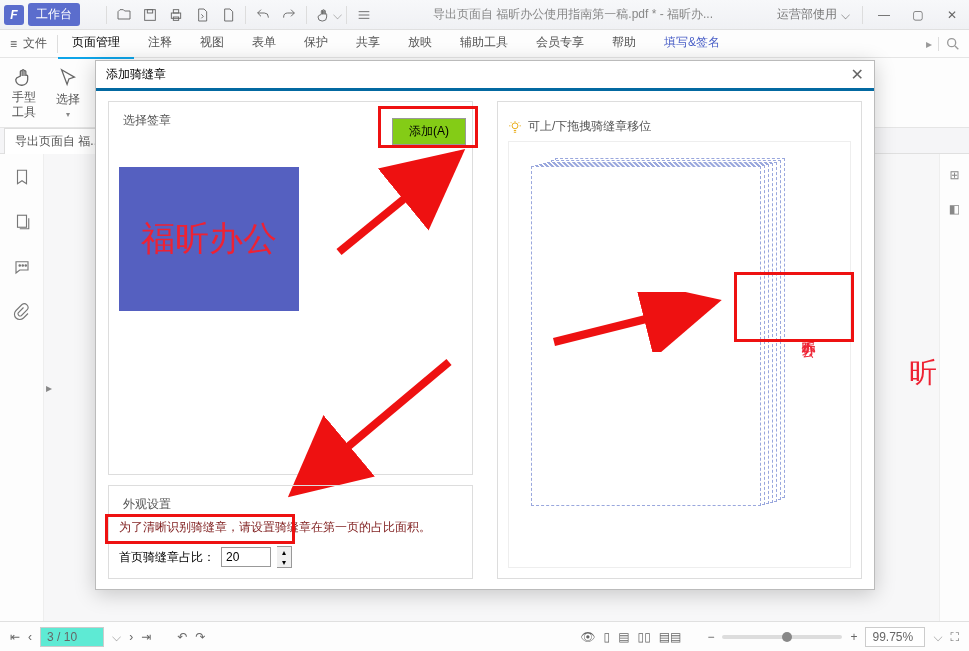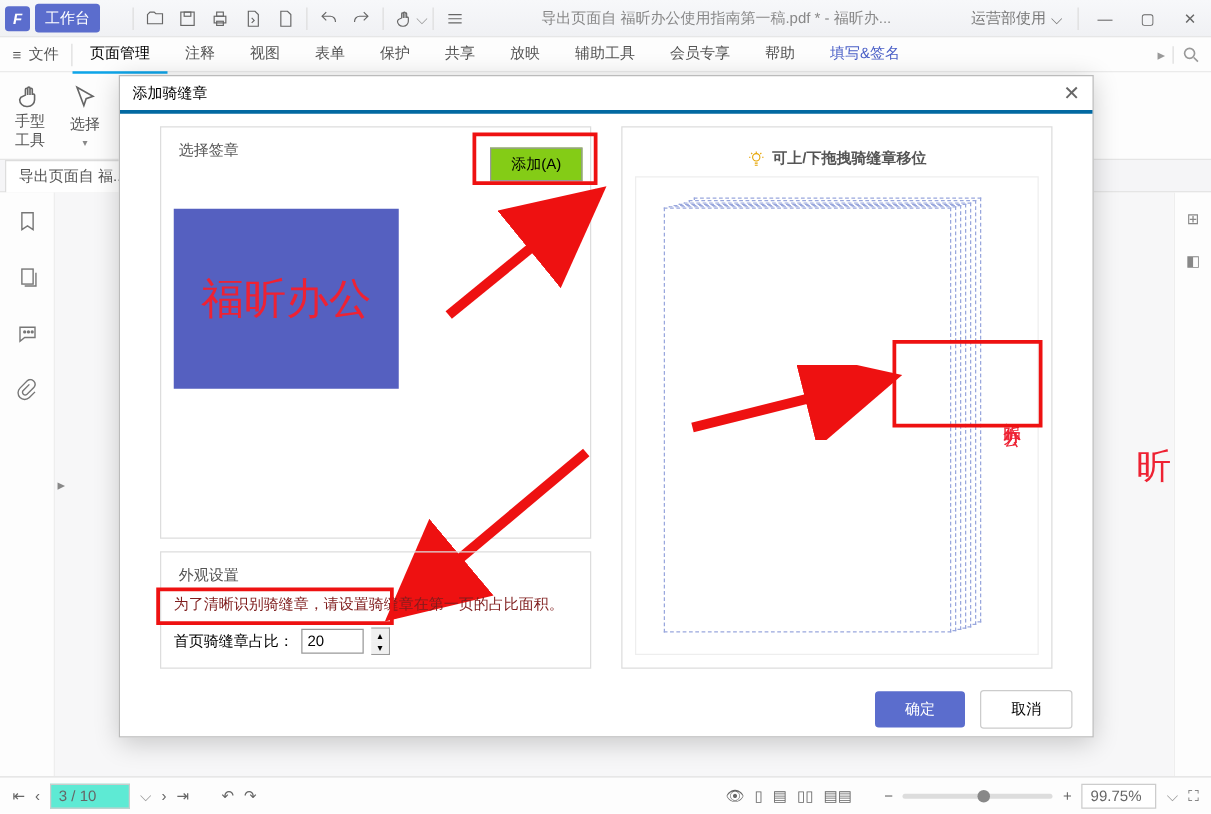--- a/index.html
+++ b/index.html
@@ -34,38 +34,38 @@
 .redtext-bg{position:absolute;right:2px;top:200px;font-family:"SimSun",serif;font-size:28px;color:#e23;}
 .statusbar{position:absolute;bottom:0;left:0;right:0;height:30px;border-top:1px solid #e0e0e0;display:flex;align-items:center;padding:0 10px;gap:8px;color:#666;background:#fdfdfd;}
 .pagebox{border:1px solid #ccc;padding:2px 6px;min-width:64px;background:#5eead4;}
 .status-spacer{flex:1;}
 .zoom-slider{width:120px;height:4px;background:#ddd;border-radius:2px;position:relative;}
 .zoom-thumb{width:10px;height:10px;background:#888;border-radius:50%;position:absolute;top:-3px;left:50%;}
 .zoombox{border:1px solid #ccc;padding:2px 6px;min-width:60px;background:#fff;}
 
 .dialog{position:absolute;left:95px;top:60px;width:780px;height:530px;background:#fff;border:1px solid #bbb;box-shadow:0 4px 20px rgba(0,0,0,.2);display:flex;flex-direction:column;}
 .dlg-head{height:30px;display:flex;align-items:center;justify-content:space-between;padding:0 10px;border-bottom:3px solid #0369a1;}
-.dlg-body{flex:1;display:flex;gap:24px;padding:10px 32px;}
+.dlg-body{flex:1;display:flex;gap:24px;padding:10px 12px;}
 .dlg-col{flex:1;display:flex;flex-direction:column;}
 .fieldset{border:1px solid #ddd;padding:10px;position:relative;flex:1;display:flex;flex-direction:column;}
 .legend-line{position:relative;margin-bottom:6px;}
 .legend-line span{background:#fff;padding:0 4px;color:#555;position:relative;}
 .add-btn{position:absolute;right:6px;top:16px;border:1px solid #999;padding:4px 16px;background:#84cc16;}
 .hl{position:absolute;border:3px solid #e11;pointer-events:none;}
 .hl1{right:-6px;top:4px;width:100px;height:42px;}
 .stamp-preview{width:180px;height:144px;background:#5560c0;display:flex;align-items:center;justify-content:center;margin-top:32px;}
 .stamp-text{font-family:"SimSun",serif;font-size:34px;color:#e23;}
 .arrow{position:absolute;}
 .appearance{border:1px solid #ddd;padding:10px;margin-top:10px;}
 .ratio-row{display:flex;align-items:center;gap:6px;margin-top:10px;}
 .ratio-input{border:1px solid #999;width:50px;height:20px;padding:0 4px;}
 .spinbtns{display:flex;flex-direction:column;border:1px solid #999;border-left:none;}
 .spinbtns div{width:14px;height:10px;display:flex;align-items:center;justify-content:center;font-size:8px;background:#f0f0f0;}
 .hl2{left:-4px;top:28px;width:190px;height:30px;}
-.preview-hint{display:flex;align-items:center;justify-content:center;gap:6px;color:#555;margin:6px 0;font-weight:bold;}
+.preview-hint{display:flex;align-items:center;justify-content:flex-start;gap:6px;color:#555;margin:6px 0;}
 .preview-hint svg{width:14px;height:14px;stroke:#e6a400;fill:none;stroke-width:1.5;}
 .preview-box{flex:1;border:1px solid #eee;position:relative;background:#fff;padding:10px;}
 .pages-stack{position:absolute;left:22px;top:16px;width:256px;height:350px;}
 .pg{position:absolute;border:1px dashed #99a7dd;background:#fff;width:230px;height:340px;}
 .seal-vert{position:absolute;right:-28px;top:138px;width:14px;height:70px;font-family:"SimSun",serif;color:#e23;font-size:14px;writing-mode:vertical-rl;letter-spacing:2px;display:flex;align-items:center;justify-content:center;}
 .hl3{right:-4px;top:130px;width:120px;height:70px;}
 .dlg-foot{height:44px;display:flex;align-items:center;justify-content:flex-end;gap:12px;padding:0 16px;}
 .btn-ok{background:#5B6DCD;color:#fff;border:none;padding:6px 24px;border-radius:3px;}
 .btn-cancel{background:#fff;border:1px solid #ccc;padding:6px 24px;border-radius:3px;}
 .close-x{font-size:16px;color:#666;cursor:pointer;}
@@ -326,17 +326,13 @@
                 <marker id="ah3" markerWidth="12" markerHeight="12" refX="9" refY="5" orient="auto">
                   <path d="M0 0L10 5L0 10z" fill="#e11"></path>
                 </marker>
               </defs>
             <line x1="5" y1="50" x2="165" y2="10" stroke="#e11" stroke-width="8" marker-end="url(#ah3)"></line>
           </svg>
         </div>
       </div>
     </div>
   </div>
-  <div class="dlg-foot">
-    <button class="btn-ok">确定</button>
-    <button class="btn-cancel">取消</button>
-  </div>
 </div>
 
 </body></html>

